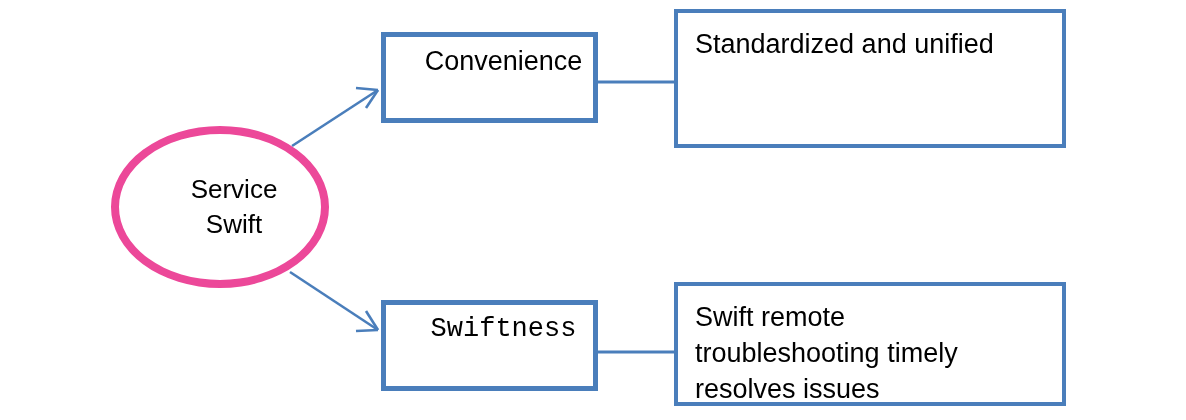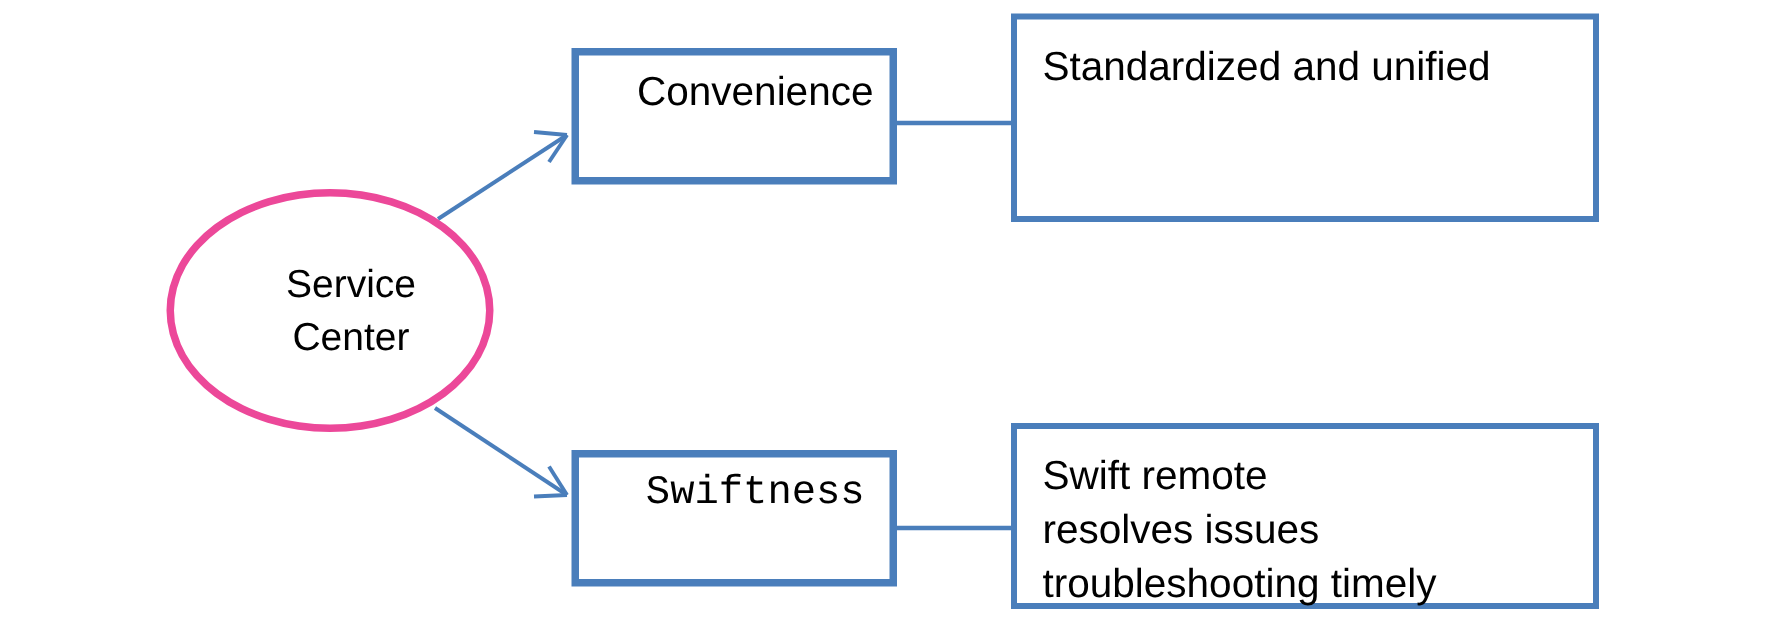--- a/index.html
+++ b/index.html
@@ -31,21 +31,21 @@
     background: #ffffff;
     color: #000000;
     padding-left: 28px;
   }
   
   .ellipse {
     left: 111px;
     top: 126px;
     width: 218px;
     height: 162px;
-    border: 5px solid #ec4899;
+    border: 8px solid #ec4899;
     border-radius: 50%;
     display: flex;
     flex-direction: column;
     align-items: center;
     justify-content: center;
     font-size: 26px;
     line-height: 1.33;
     text-align: center;
   }
   .ellipse .ln { display: block; }
@@ -95,34 +95,34 @@
       <line x1="378" y1="330" x2="366" y2="311" stroke="#4a7ebb" stroke-width="2.6"></line>
     </g>
 
     <line x1="596" y1="82" x2="676" y2="82" stroke="#4a7ebb" stroke-width="3"></line>
 
     <line x1="596" y1="352" x2="676" y2="352" stroke="#4a7ebb" stroke-width="3"></line>
   </svg>
 
   <div class="node ellipse">
     <span class="ln">Service</span>
-    <span class="ln">Center</span>
+    <span class="ln">Swift</span>
   </div>
 
   <div class="node keybox top">
     <span>Convenience</span>
   </div>
 
   <div class="node descbox top">
     <span class="ln">Standardized and unified</span>
   </div>
 
   <div class="node keybox bottom">
     <span>Swiftness</span>
   </div>
 
   <div class="node descbox bottom">
     <span class="ln">Swift remote</span>
+    <span class="ln">troubleshooting timely</span>
     <span class="ln">resolves issues</span>
-    <span class="ln">troubleshooting timely</span>
   </div>
 
 </div>
 
 </body></html>

